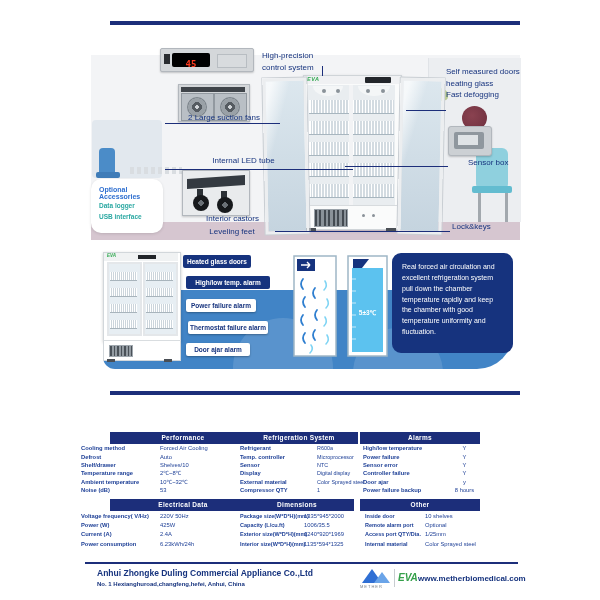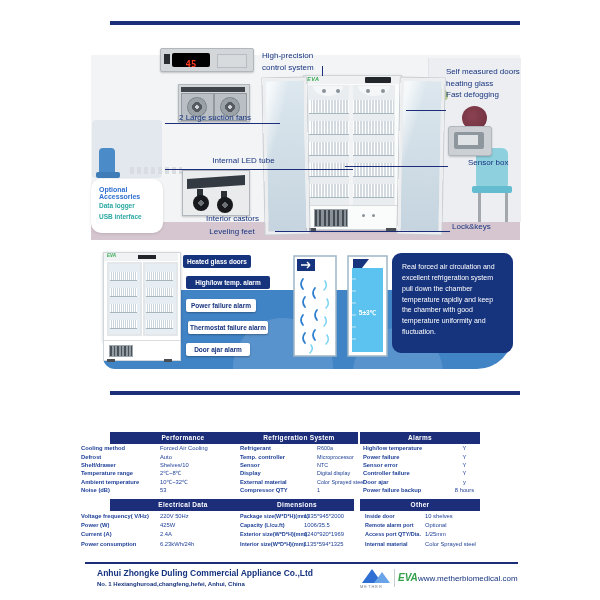--- a/index.html
+++ b/index.html
@@ -123,21 +123,21 @@
 
   <div class="card" style="left:178px;top:84px;width:70px;height:36px;">
     <div class="abs" style="left:2px;top:2px;width:64px;height:5px;background:#3f444a;"></div>
     <div class="fan-unit" style="left:2px;top:8px;">
         <div class="fan-circle"></div>
       </div>
     <div class="fan-unit" style="left:35px;top:8px;">
         <div class="fan-circle"></div>
       </div>
   </div>
-  <div class="nlab" style="left:179px;top:112px;width:95px;text-align:left;">2 Large suction fans</div>
+  <div class="nlab" style="left:165px;top:112px;width:95px;text-align:right;">2 Large suction fans</div>
   <div class="cline" style="left:165px;top:123px;width:115px;"></div>
 
   <div class="nlab" style="left:200px;top:155px;width:87px;text-align:center;">Internal LED tube</div>
   <div class="cline" style="left:165px;top:169px;width:188px;"></div>
 
   <div class="abs" style="left:91px;top:179px;width:72px;height:54px;background:#fff;border-radius:10px;box-shadow:0 1px 3px rgba(0,0,0,.12);">
     <div style="position:absolute;left:8px;top:7px;font-size:7px;font-weight:bold;color:#2f6fd0;">Optional Accessories</div>
     <div class="tealtxt" style="left:8px;top:23px;">Data logger</div>
     <div class="tealtxt" style="left:8px;top:34px;">USB interface</div>
   </div>
@@ -397,15 +397,15 @@
   </div>
 
   <div class="abs" style="left:85px;top:562px;width:433px;height:2px;background:#1c2e7a;"></div>
   <div class="abs" style="left:97px;top:568px;font-size:8.5px;font-weight:bold;color:#16337e;">Anhui Zhongke Duling Commercial Appliance Co.,Ltd</div>
   <div class="abs" style="left:97px;top:581px;font-size:6px;font-weight:bold;color:#16337e;">No. 1 Hexianghuroad,changfeng,hefei, Anhui, China</div>
   <div class="tri" style="left:362px;top:569px;border-left:10px solid transparent;border-right:10px solid transparent;border-bottom:14px solid #2f6fd4;"></div>
   <div class="tri" style="left:374px;top:572px;border-left:8px solid transparent;border-right:8px solid transparent;border-bottom:11px solid #6aa4e8;"></div>
   <div class="abs" style="left:360px;top:584px;font-size:4px;letter-spacing:1px;color:#7a8188;">METHER</div>
   <div class="abs" style="left:394px;top:569px;width:1px;height:18px;background:#c8ccd0;"></div>
   <div class="abs" style="left:398px;top:572px;font-size:10px;font-weight:bold;font-style:italic;color:#35a04a;">EVA</div>
-  <div class="abs" style="left:418px;top:574px;font-size:8px;font-weight:normal;color:#16337e;">www.metherbiomedical.com</div>
+  <div class="abs" style="left:418px;top:574px;font-size:8px;font-weight:bold;color:#16337e;">www.metherbiomedical.com</div>
 
 </div>
 
 </body></html>

